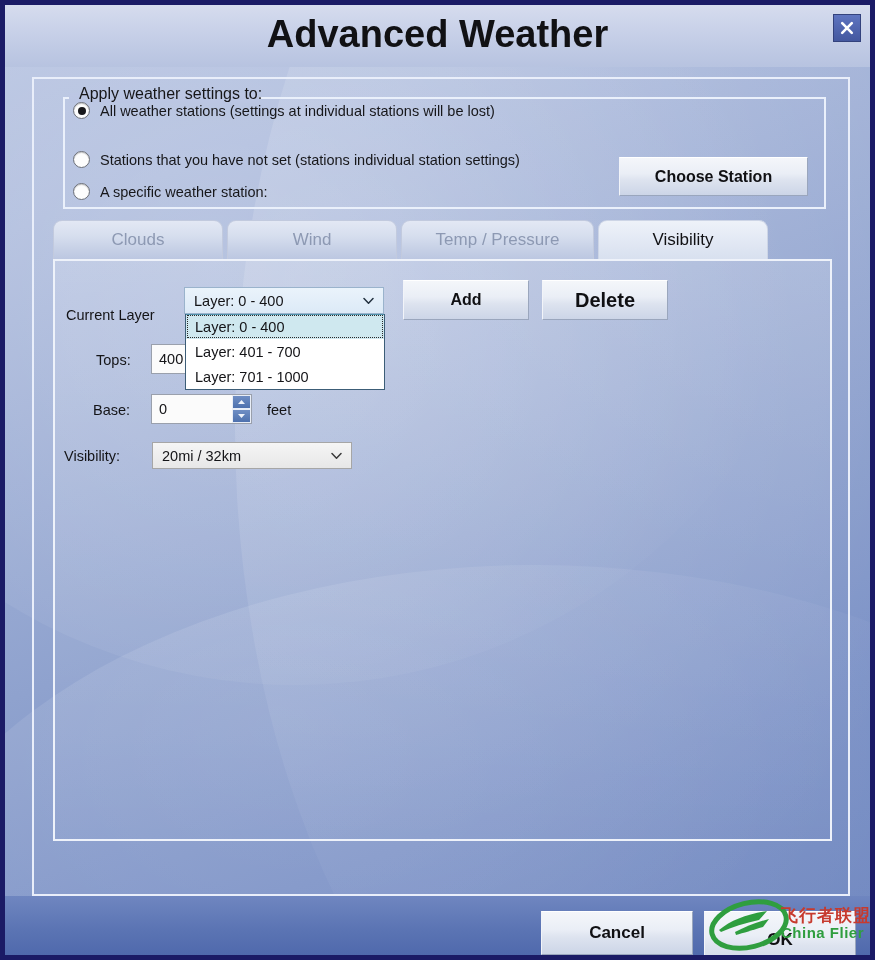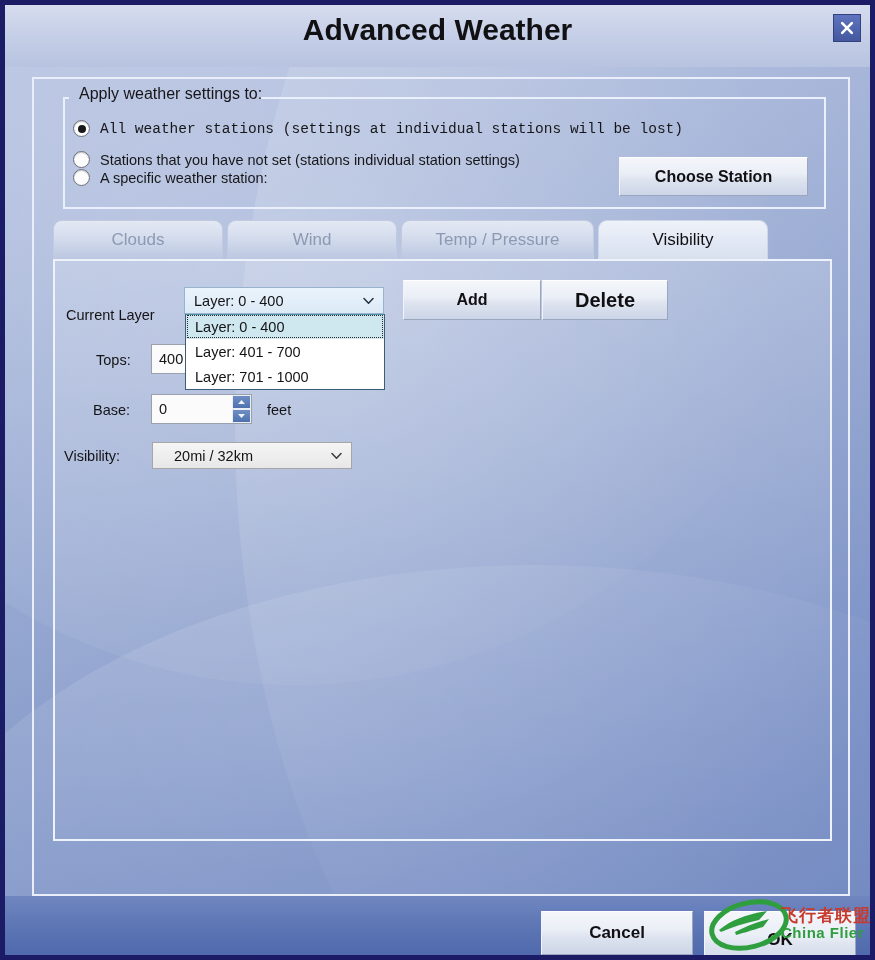--- a/index.html
+++ b/index.html
@@ -38,21 +38,21 @@
   
   #titlebar {
     position: absolute;
     left: 0; top: 0; width: 865px; height: 62px;
     background: linear-gradient(180deg,#d6dcee 0%, #c7d0e8 45%, #b7c3e0 100%);
   }
   #title-text {
     position: absolute;
     left: 0; top: 8px; width: 865px;
     text-align: center;
-    font-size: 30px;
+    font-size: 38px;
     font-weight: bold;
     color: #111114;
     letter-spacing: 0px;
   }
   #close-button {
     position: absolute;
     right: 9px; top: 9px;
     width: 26px; height: 26px;
     background: linear-gradient(180deg,#5e74c0 0%, #44589f 100%);
     border: 1px solid #33427d;
@@ -117,23 +117,23 @@
     left: 3.5px; top: 3.5px;
     width: 8px; height: 8px;
     border-radius: 50%;
     background: #18181b;
   }
   .radio-row .rlabel {
     font-size: 14.5px;
     color: #17171a;
     white-space: nowrap;
   }
-  #radio-0 { top: 115px; font-family: Liberation Mono, monospace; }
+  #radio-0 { top: 97px; }
   #radio-1 { top: 146px; }
-  #radio-2 { top: 164px; align-items: center; }
+  #radio-2 { top: 178px; align-items: center; }
 
   
   .btn {
     background: linear-gradient(180deg,#f4f6fa 0%, #eaeef6 42%, #dde3ef 60%, #ccd5e7 100%);
     border: 1px solid #9aa6bd;
     border-top-color: #ffffff;
     border-left-color: #f2f4f9;
     display: flex; align-items: center; justify-content: center;
     font-weight: bold;
     color: #101013;
@@ -238,21 +238,21 @@
     box-sizing: border-box;
   }
   .ddopt.selected {
     background: #cfe8ef;
     outline: 1px dotted #2b2b2b;
     outline-offset: -2px;
     border-top: 1px solid #4e8fa8;
   }
 
   
-  #btn-add    { position:absolute; left:398px; top:275px; width:138px; height:40px; font-size:16px; }
+  #btn-add    { position:absolute; left:398px; top:275px; width:126px; height:40px; font-size:16px; }
   #btn-delete { position:absolute; left:537px; top:275px; width:126px; height:40px; font-size:20px; }
 
   
   .spinner {
     position: absolute;
     width: 101px; height: 30px;
     background: #fbfbfb;
     border: 1px solid #9aa0ac;
     box-sizing: border-box;
     display: flex; align-items: center;
@@ -285,21 +285,21 @@
     width: 200px; height: 27px;
     background: linear-gradient(180deg,#f5f5f5 0%, #e7e7e7 100%);
     border: 1px solid #a6a6a6;
     box-sizing: border-box;
     display: flex; align-items: center;
     cursor: pointer;
   }
   #visibility-combo .ctext {
     font-size: 14.5px;
     color: #141417;
-    padding-left: 21px;
+    padding-left: 9px;
     flex: 1;
   }
   #visibility-combo .carrow { padding-right: 9px; display:flex; }
 
   
   #bottom-bar {
     position: absolute;
     left: 0; top: 891px;
     width: 865px; height: 64px;
     background: linear-gradient(180deg,#6f86c0 0%, #5c75b4 50%, #4d67ab 100%);

